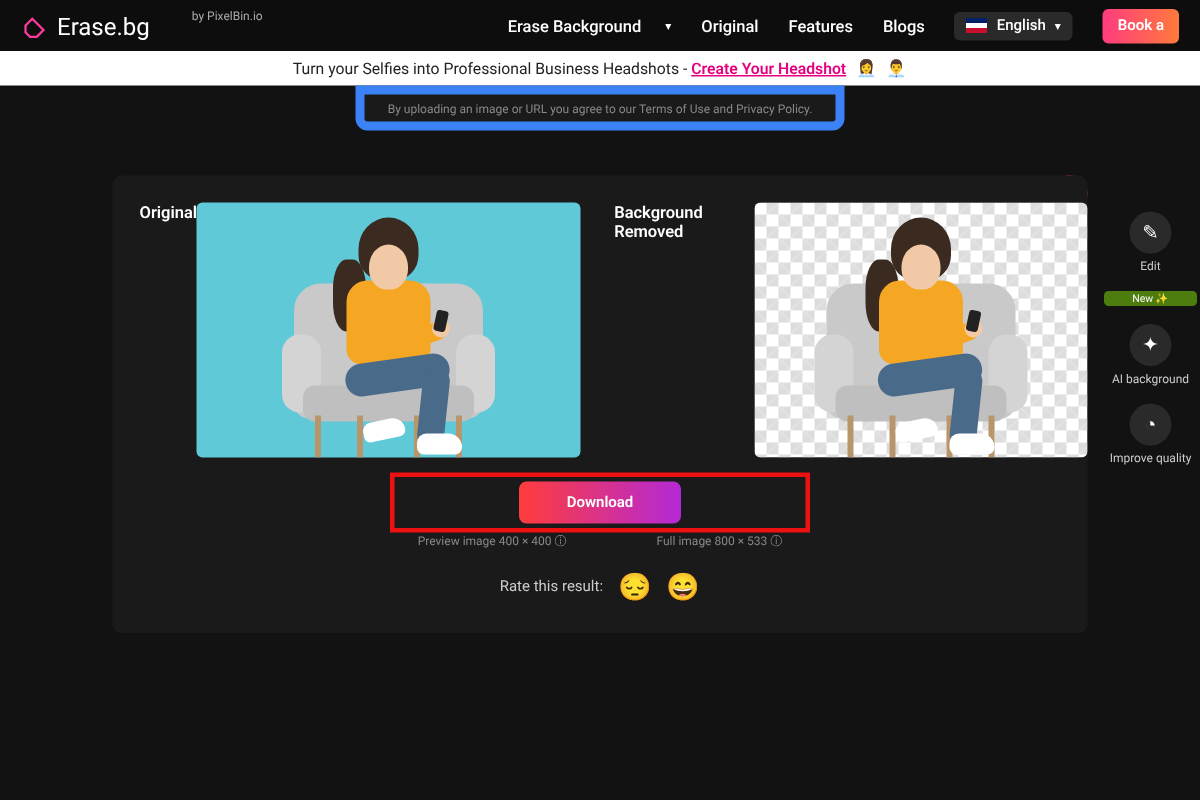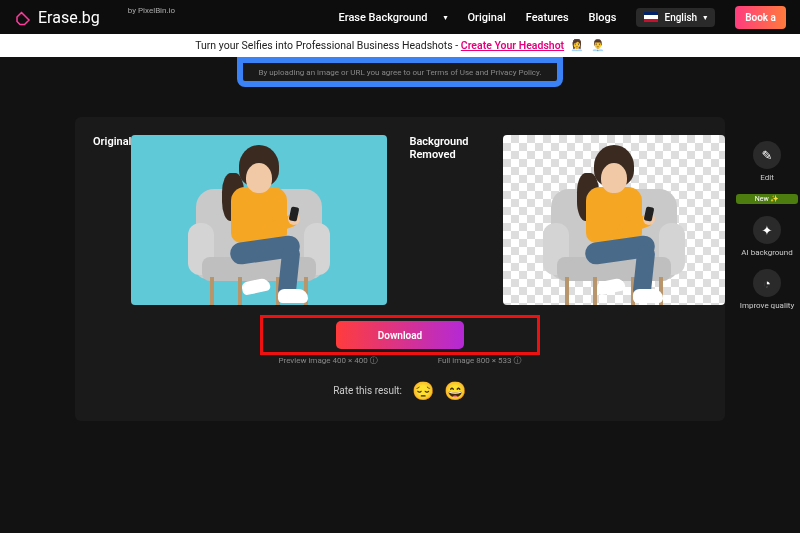--- a/index.html
+++ b/index.html
@@ -67,21 +67,21 @@
 
   
   .tools { position:absolute; top:24px; right:-76px; width:68px; display:flex; flex-direction:column; align-items:center; gap:12px; font-size:8px; color:#ccc; text-align:center;}
   .tool { display:flex; flex-direction:column; align-items:center; gap:4px; cursor:pointer;}
   .tool-icon { width:28px; height:28px; background:#2a2a2a; border-radius:50%; display:flex; align-items:center; justify-content:center; font-size:13px; color:#fff;}
   .badge-new { background:#4d7c0f; color:#fff; font-size:7px; padding:1px 19px; border-radius:3px; display:inline-flex; align-items:center; gap:2px;}
 
   
   .dl-row { display:flex; justify-content:center; gap:18px; margin-top:16px; position:relative;}
   .dl-highlight { position:absolute; top:-6px; left:50%; transform:translateX(-50%); width:280px; height:40px; border:3px solid #e11; pointer-events:none;}
-  .dl-btn { width:128px; height:28px; border:none; border-radius:5px; color:#fff; font-size:10px; font-weight:600; cursor:pointer; background:linear-gradient(90deg,#ff3c3c,#b429d6);}
+  .dl-btn { width:108px; height:28px; border:none; border-radius:5px; color:#fff; font-size:10px; font-weight:600; cursor:pointer; background:linear-gradient(90deg,#ff3c3c,#b429d6);}
   .meta { font-size:8px; color:#888; text-align:center; margin-top:6px; display:flex; justify-content:center; gap:60px;}
   
   .rate { text-align:center; font-size:10px; color:#ccc; margin-top:14px; display:flex; align-items:center; justify-content:center; gap:10px;}
   .emoji { font-size:18px; cursor:pointer;}
 
   .chev { font-size:8px; }
 </style>
 </head>
 <body>
 

